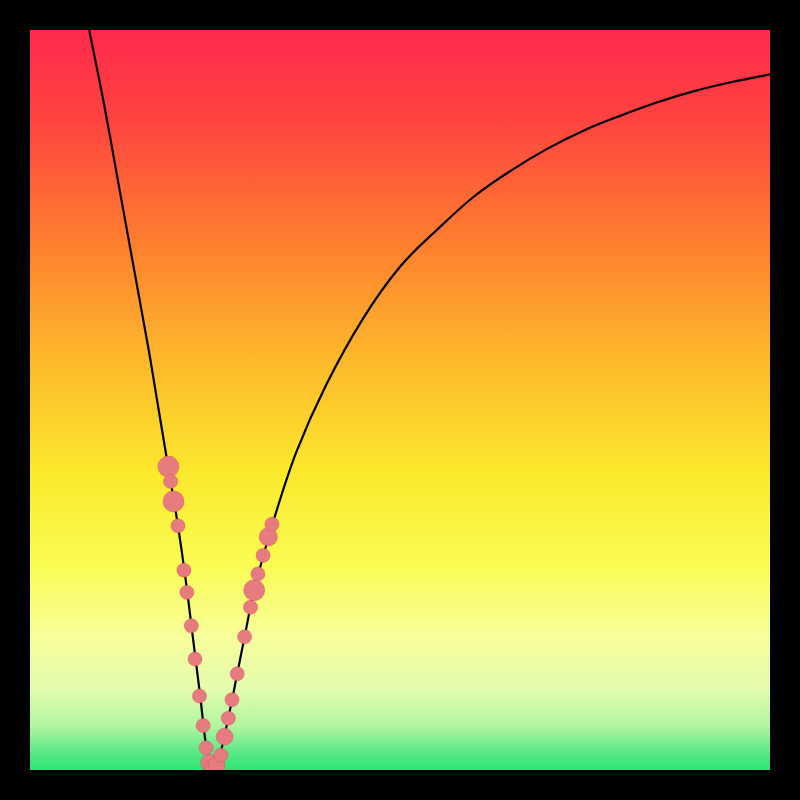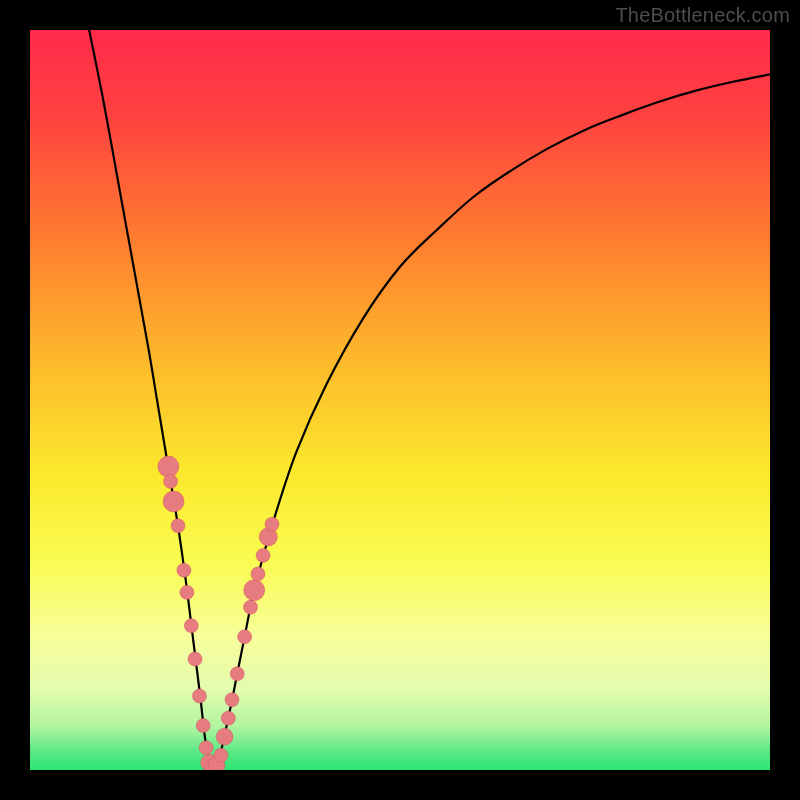--- a/index.html
+++ b/index.html
@@ -87,14 +87,13 @@
           <circle cx="214.6" cy="606.8" r="7" fill="#E77C80" stroke="#D2555E" stroke-width="0.5"></circle>
           <circle cx="220.51999999999998" cy="577.2" r="7" fill="#E77C80" stroke="#D2555E" stroke-width="0.5"></circle>
           <circle cx="224.22" cy="560.1800000000001" r="10.5" fill="#E77C80" stroke="#D2555E" stroke-width="0.5"></circle>
           <circle cx="227.92" cy="543.9" r="7" fill="#E77C80" stroke="#D2555E" stroke-width="0.5"></circle>
           <circle cx="233.1" cy="525.4" r="7" fill="#E77C80" stroke="#D2555E" stroke-width="0.5"></circle>
           <circle cx="238.28" cy="506.9" r="9.1" fill="#E77C80" stroke="#D2555E" stroke-width="0.5"></circle>
           <circle cx="241.98000000000002" cy="494.32" r="7" fill="#E77C80" stroke="#D2555E" stroke-width="0.5"></circle>
         </g>
     </svg>
   </div>
-  <div class="watermark">TheBottleneck.com</div>
 </div>
 
 </body></html>

